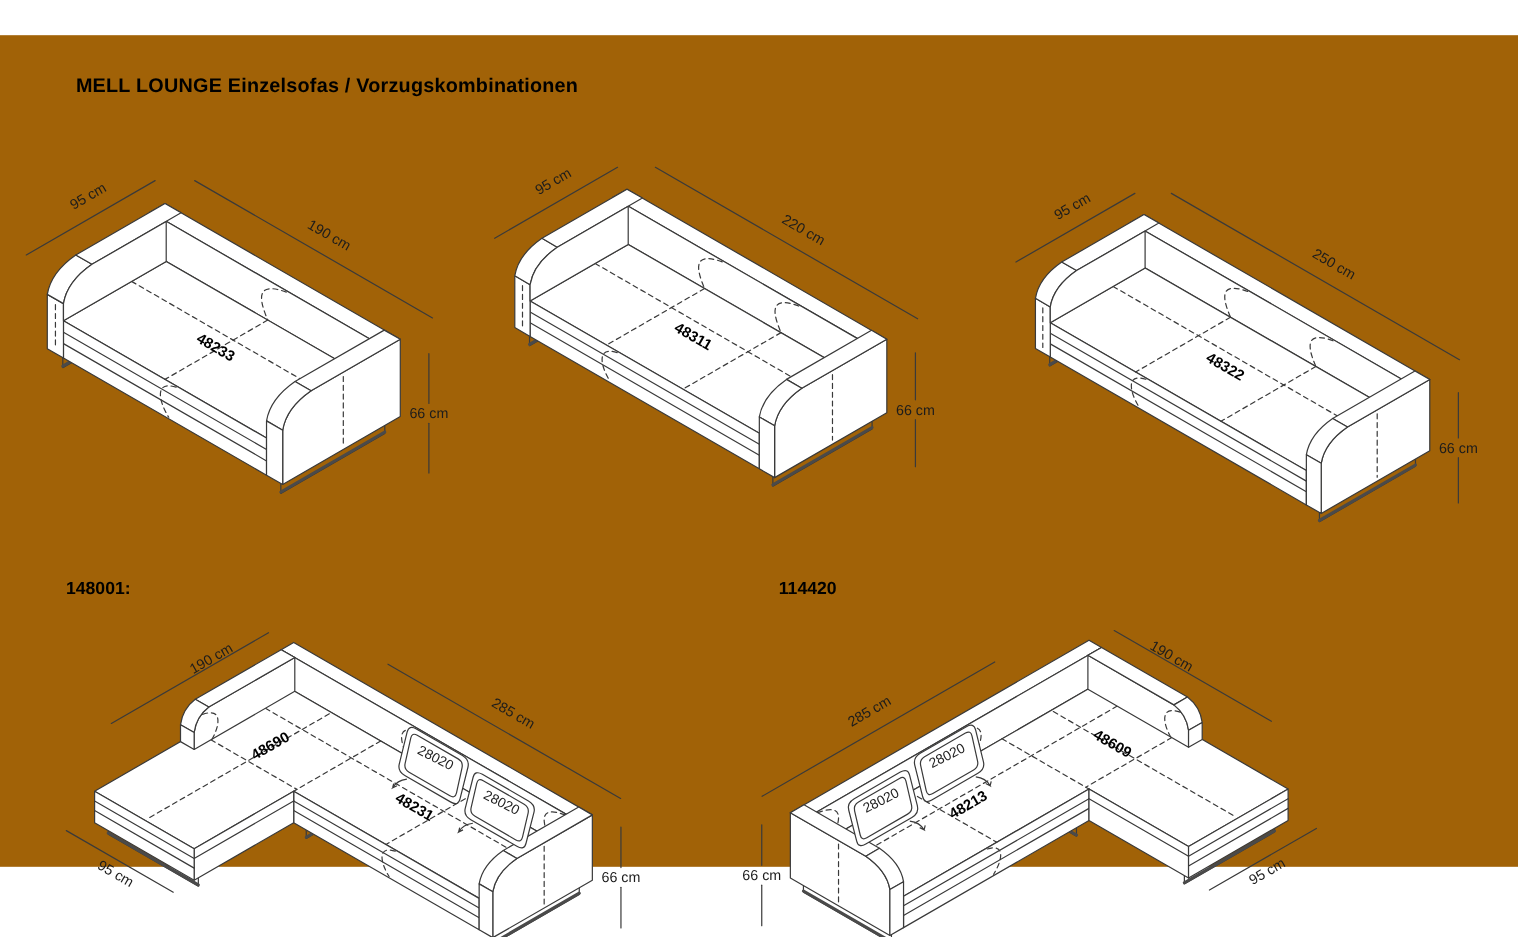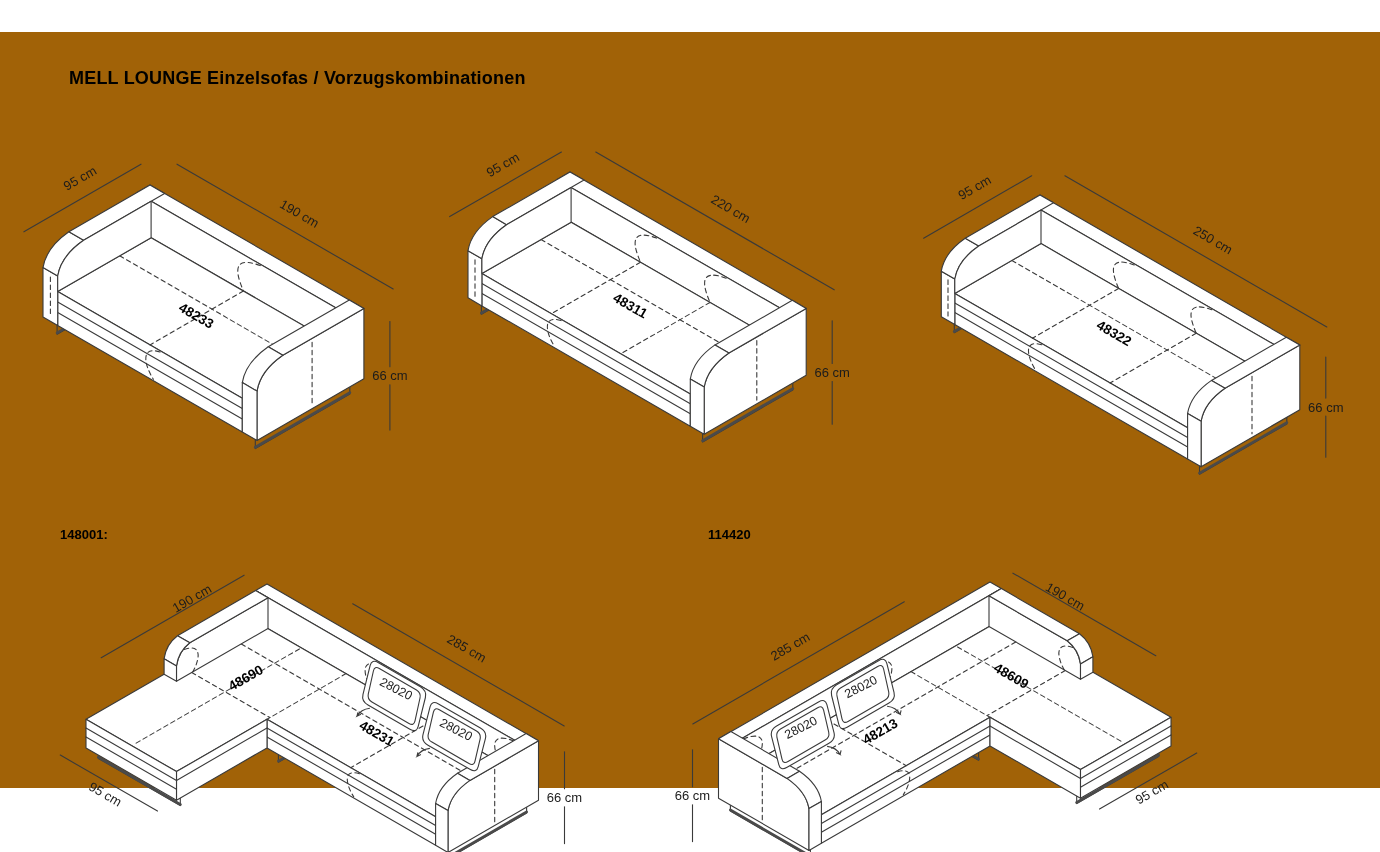--- a/index.html
+++ b/index.html
@@ -1,20 +1,20 @@
 <!DOCTYPE html>
 <html><head>
 <meta charset="utf-8">
 <style>
   html,body{margin:0;padding:0;background:#ffffff;width:1380px;height:852px;overflow:hidden;}
   .sheet{position:absolute;left:0;top:0;width:1380px;height:756px;background:#a16207;
          font-family:"Liberation Sans", sans-serif;margin-top:32px;}
   .title{position:absolute;left:69px;top:36px;font-size:18px;font-weight:700;color:#000;
          letter-spacing:.2px;margin:0;}
-  .code{position:absolute;font-size:13px;font-weight:700;color:#000;}
+  .code{position:absolute;font-size:16px;font-weight:700;color:#000;}
   .code1{left:60px;top:495px;}
   .code2{left:708px;top:495px;}
   figure{position:absolute;margin:0;padding:0;}
   svg{display:block;}
   svg text{font-family:"Liberation Sans", sans-serif;}
   .dim{font-size:13px;fill:#1c1c1c;}
   .model{font-size:13.5px;font-weight:700;fill:#000;}
   .cush{font-size:12.5px;fill:#222;}
 </style>
 </head>

